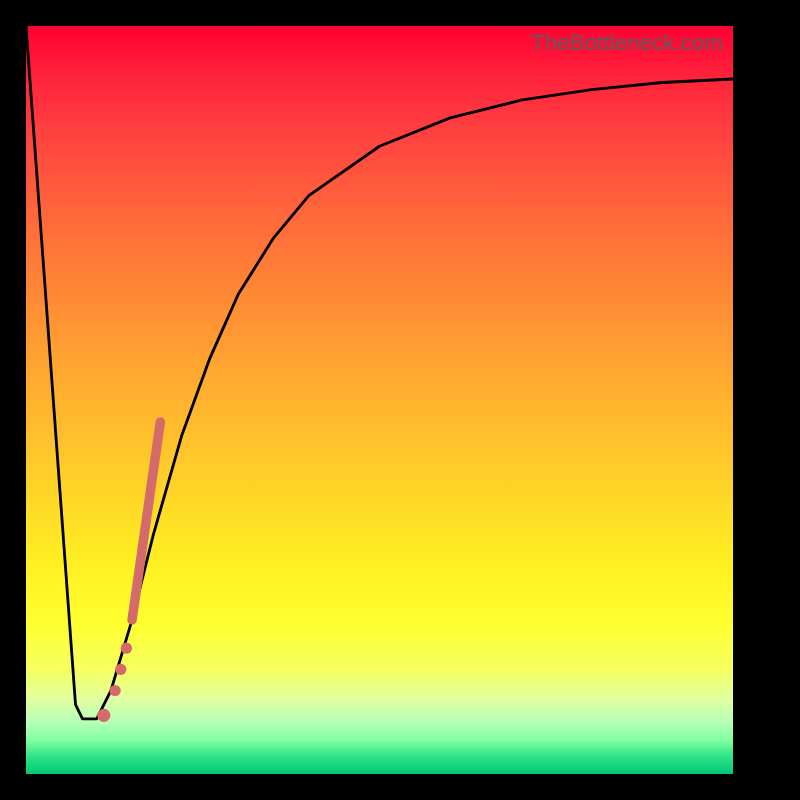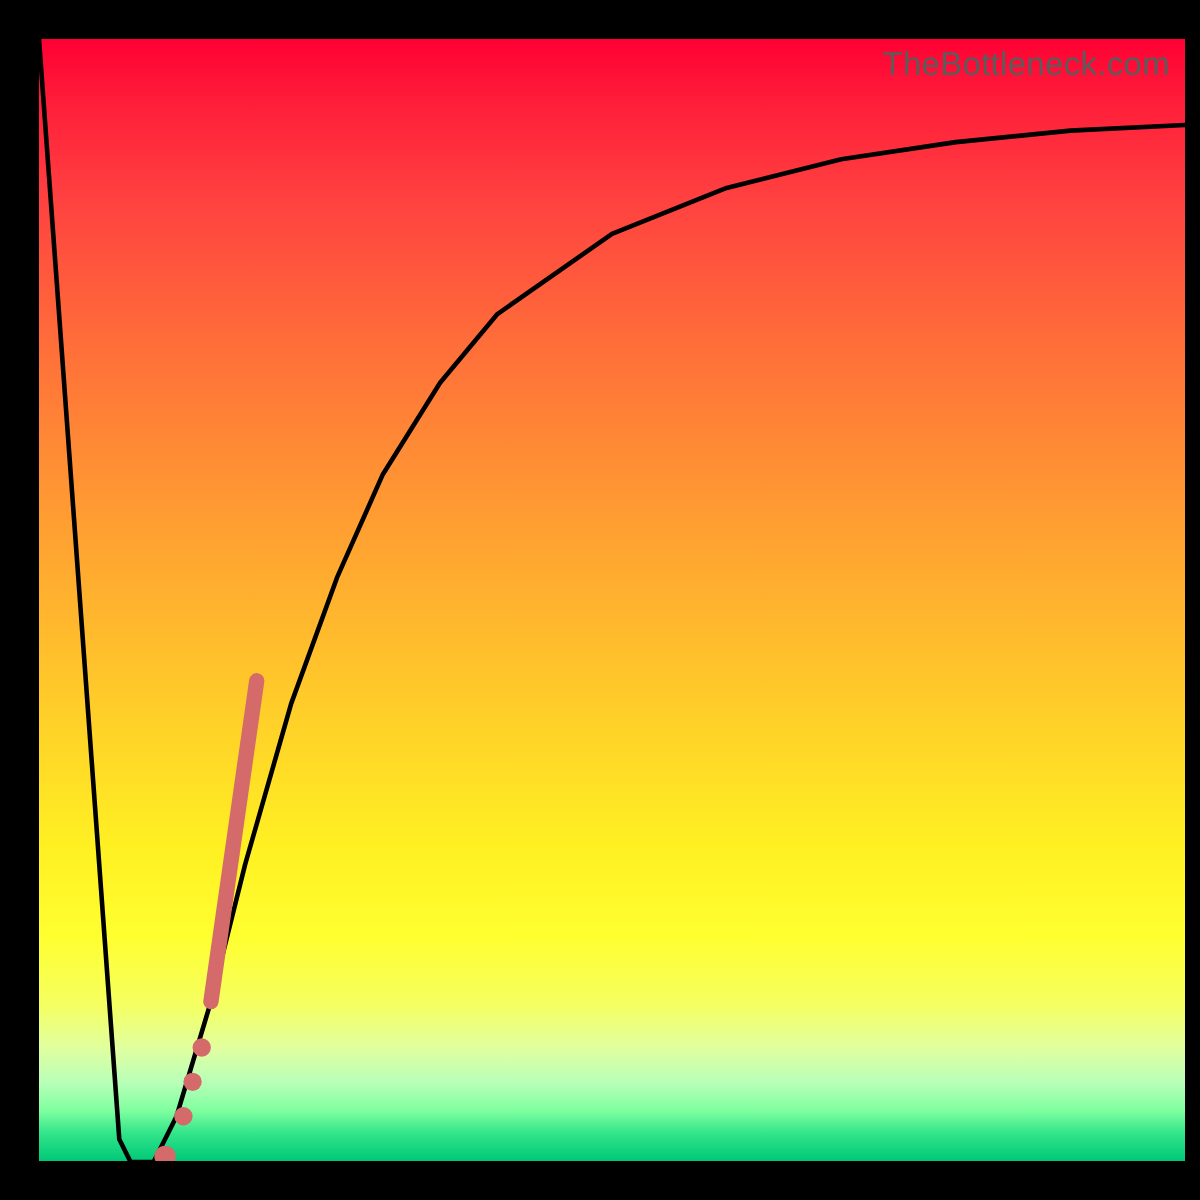--- a/index.html
+++ b/index.html
@@ -14,21 +14,21 @@
   .frame {
     position: absolute;
     left: 0; top: 0;
     width: 800px; height: 800px;
     background: #000;
   }
   .plot {
     position: absolute;
     left: 26px;
     top: 26px;
-    width: 764px;
+    width: 707px;
     height: 748px;
     overflow: hidden;
   }
   .gradient {
     position: absolute;
     inset: 0;
     background: linear-gradient(
       to bottom,
       #ff0033 0%,
       #ff1f3a 6%,

